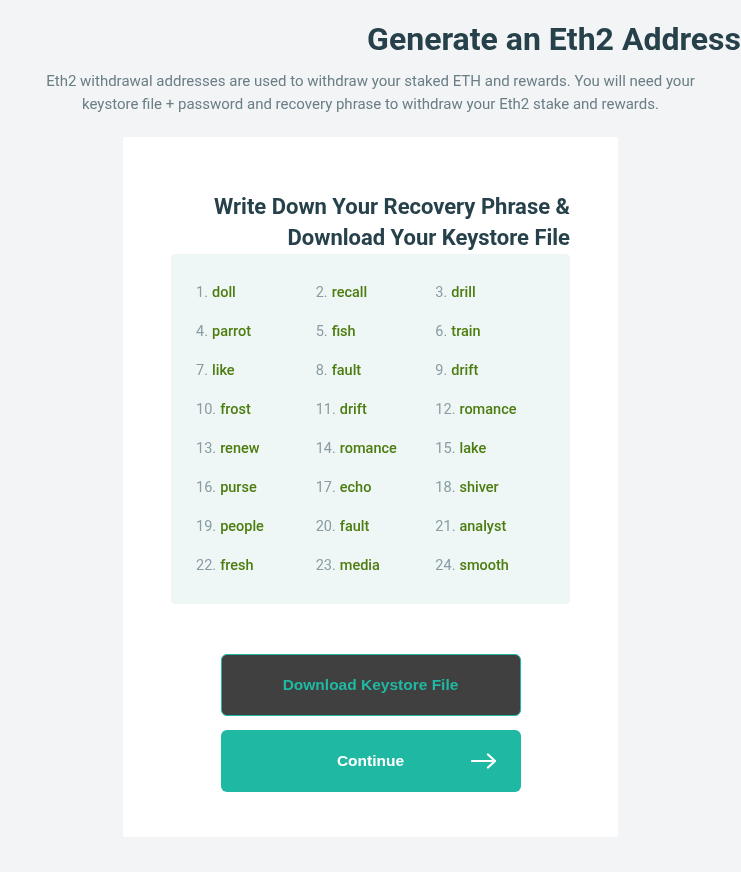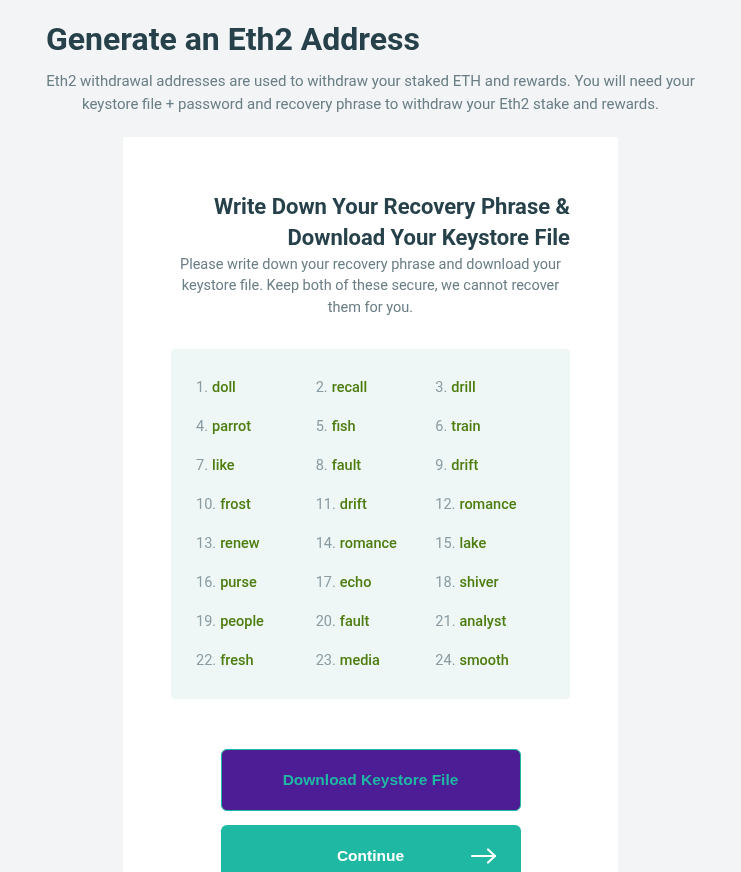--- a/index.html
+++ b/index.html
@@ -11,21 +11,21 @@
       font-family: -apple-system, BlinkMacSystemFont, 'Segoe UI', Roboto, 'Helvetica Neue', Arial, sans-serif;
       background-color: #f2f4f6;
       width: 741px;
       min-height: 872px;
       padding-top: 20px;
     }
     .page-title {
       font-size: 32px;
       font-weight: 700;
       color: #26414a;
-      text-align: left;
+      text-align: right;
       margin-bottom: 12px;
       padding-left: 46px;
     }
     .page-subtitle {
       font-size: 15px;
       color: #6a7e85;
       text-align: center;
       max-width: 700px;
       margin: 0 auto 22px auto;
       line-height: 1.5;
@@ -91,21 +91,21 @@
       border-radius: 6px;
       font-size: 15.5px;
       font-weight: 600;
       cursor: pointer;
       display: flex;
       align-items: center;
       justify-content: center;
       position: relative;
     }
     .btn-outline {
-      background-color: #4c1d95;
+      background-color: #404040;
       border: 1px solid #1fb8a3;
       color: #1fb8a3;
     }
     .btn-primary {
       background-color: #1fb8a3;
       border: none;
       color: #ffffff;
     }
     .btn-primary .arrow {
       position: absolute;
@@ -120,21 +120,20 @@
 <body>
 
 <h1 class="page-title">Generate an Eth2 Address</h1>
 <p class="page-subtitle">Eth2 withdrawal addresses are used to withdraw your staked ETH and rewards. You will need your keystore file + password and recovery phrase to withdraw your Eth2 stake and rewards.</p>
 
 <div class="card">
   <h2 class="card-title">
     <span>Write Down Your Recovery Phrase &amp;</span><br>
     <span>Download Your Keystore File</span>
   </h2>
-  <p class="card-description">Please write down your recovery phrase and download your keystore file. Keep both of these secure, we cannot recover them for you.</p>
 
   <div class="phrase-box">
     <div class="phrase-grid" id="phrase-grid">
         <div class="phrase-item">
           <span class="phrase-number">1.</span>
           <span class="phrase-word">doll</span>
         </div>
         <div class="phrase-item">
           <span class="phrase-number">2.</span>
           <span class="phrase-word">recall</span>

